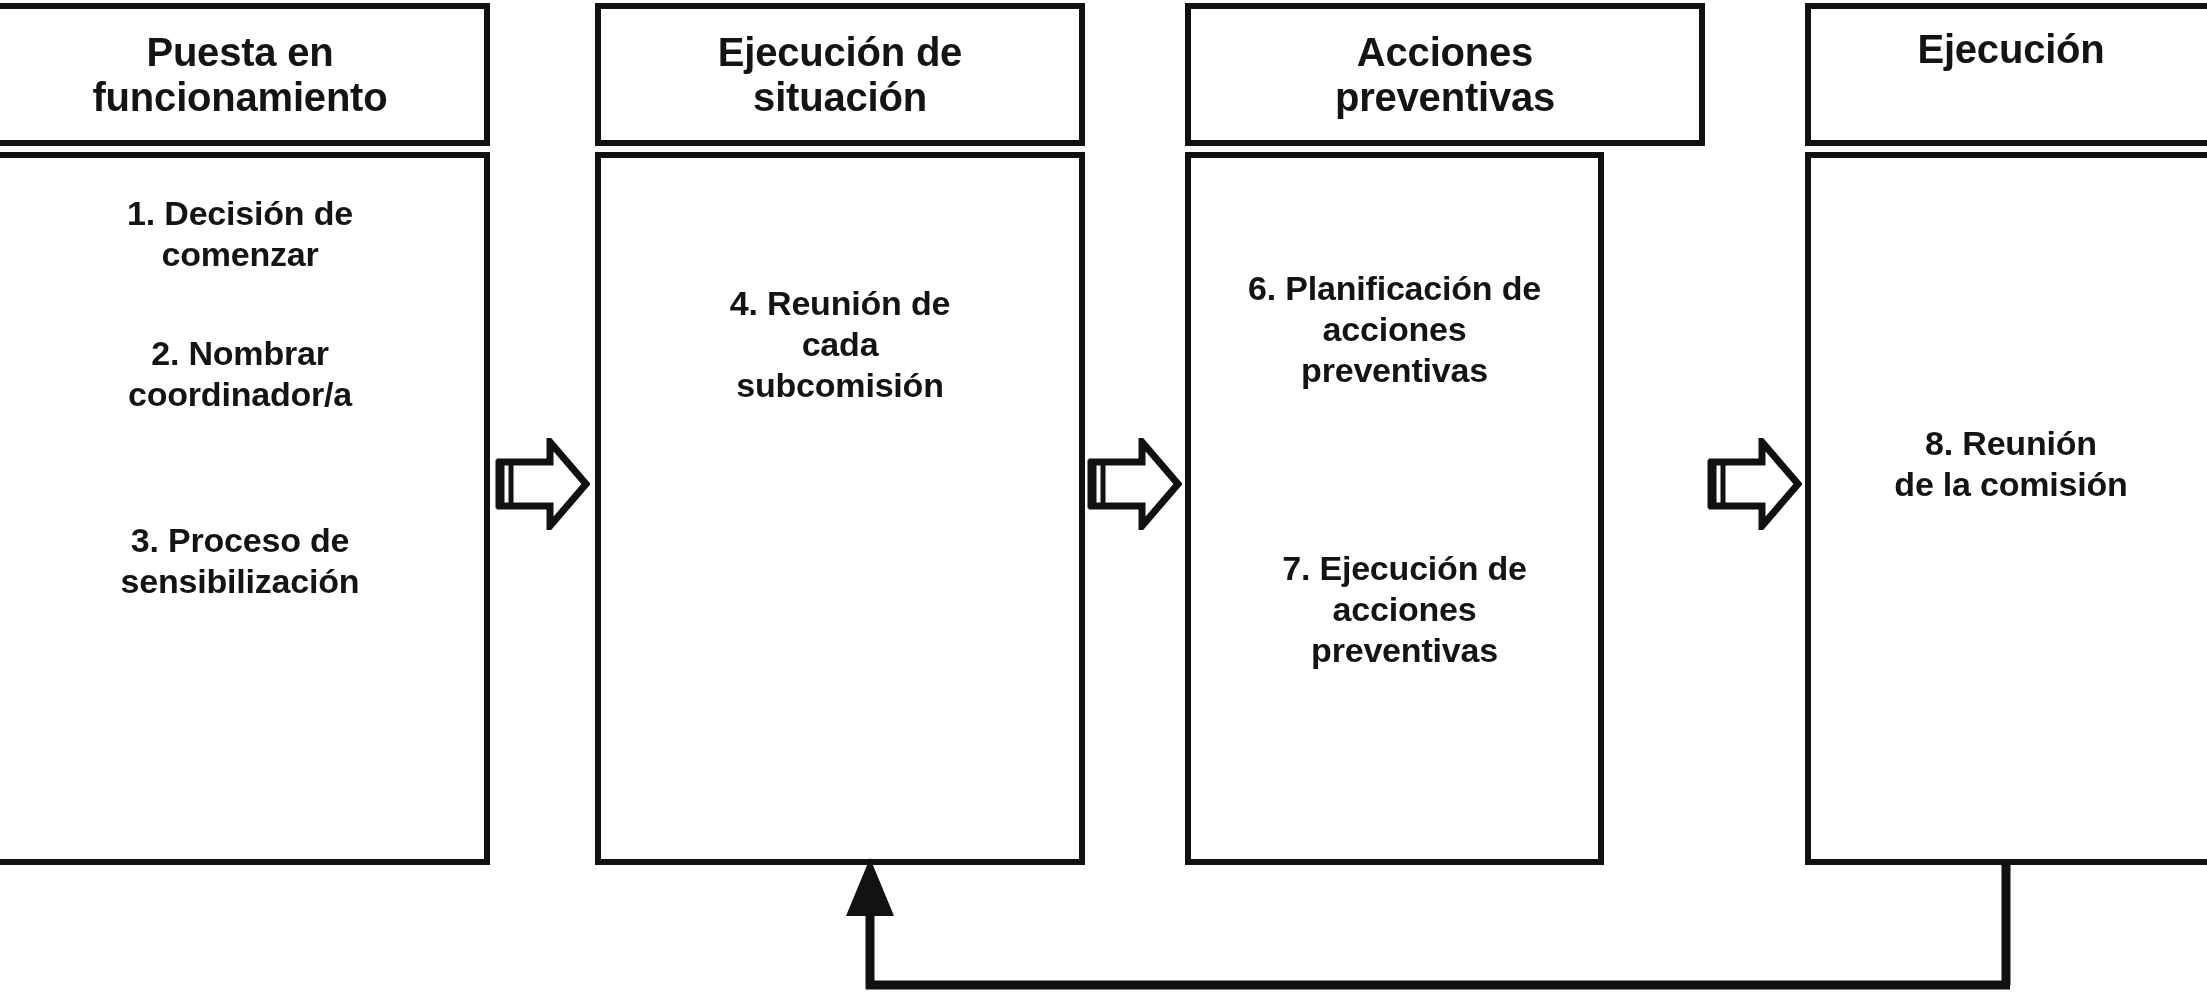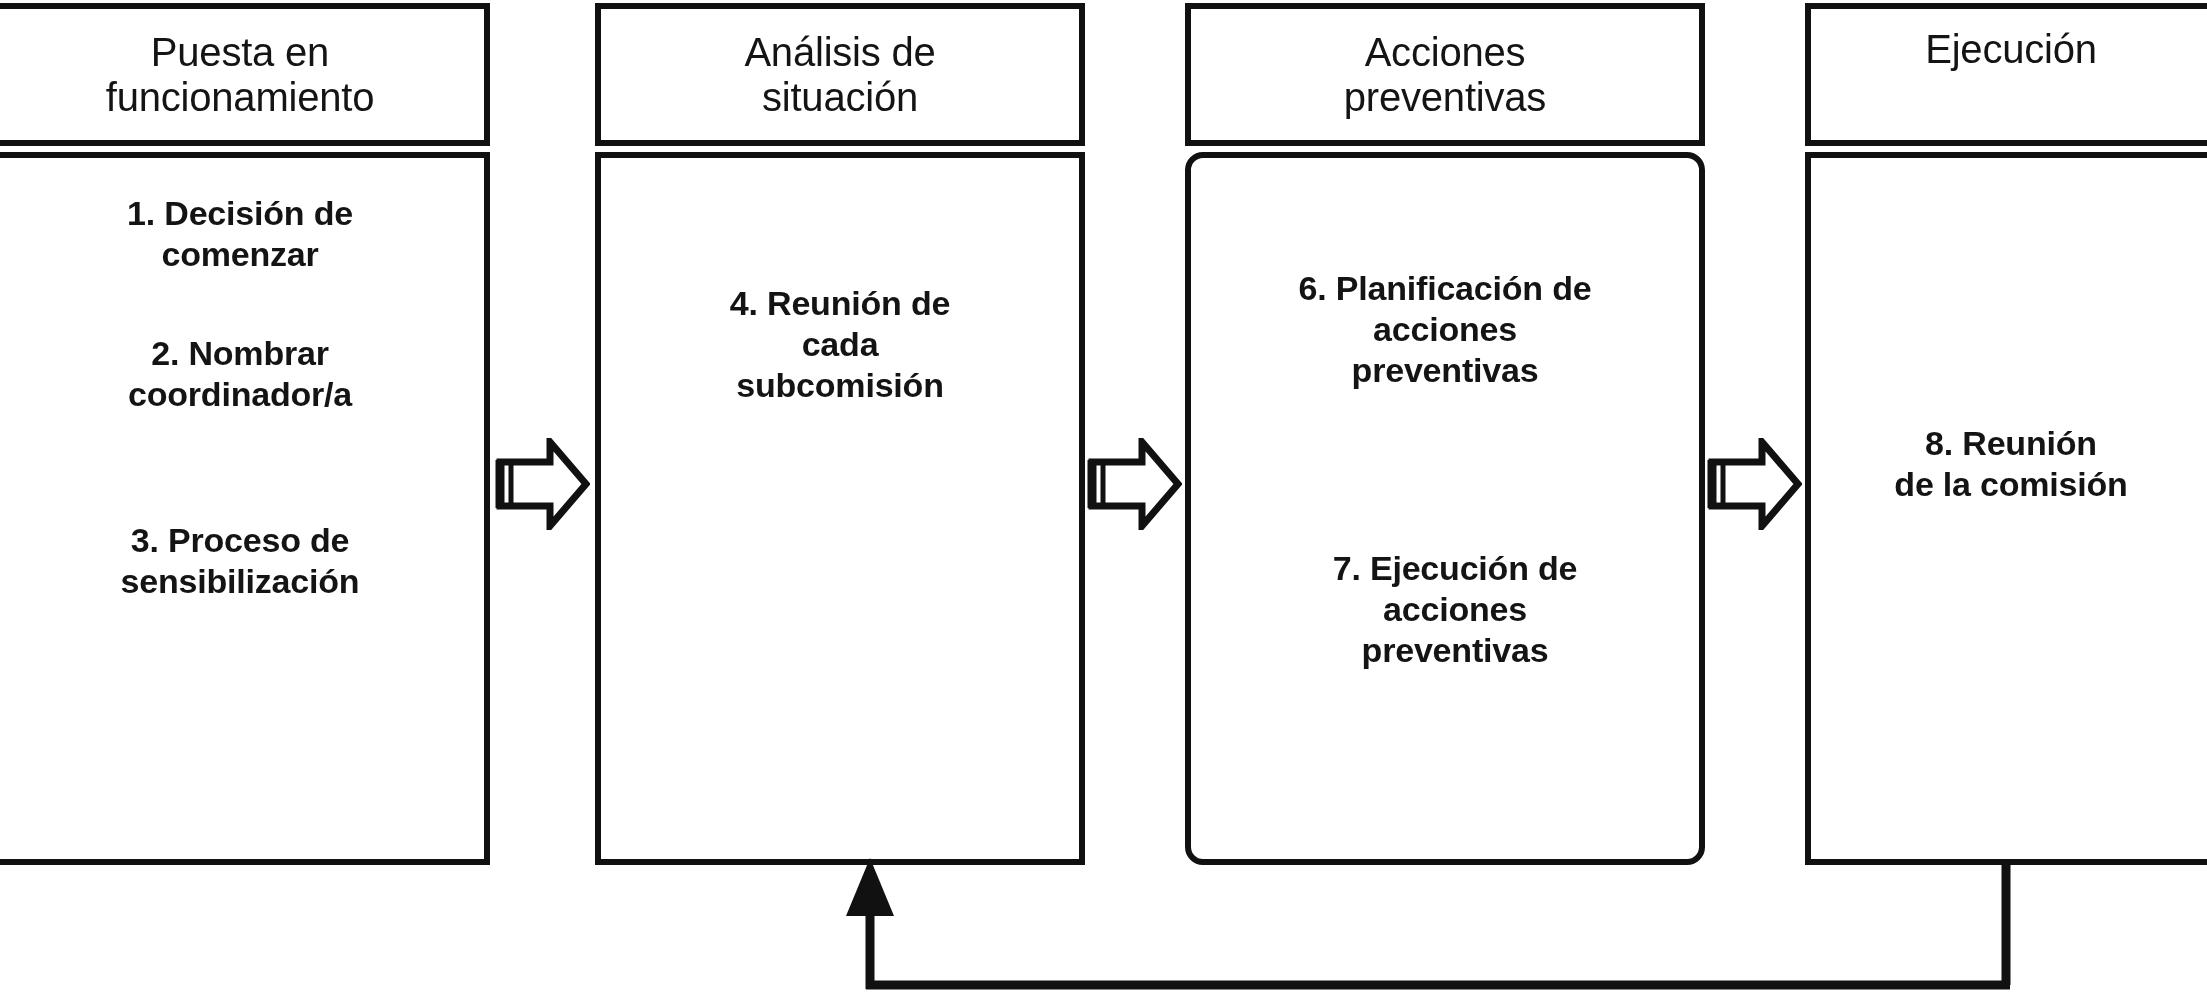--- a/index.html
+++ b/index.html
@@ -34,21 +34,21 @@
     justify-content: center;
     text-align: center;
   }
   .header-box.align-upper {
     align-items: flex-start;
     padding-top: 18px;
   }
 
   .header-text {
     font-size: 40px;
-    font-weight: normal;
+    font-weight: bold;
     line-height: 1.12;
     color: #141414;
     letter-spacing: -0.2px;
     white-space: pre-line;
   }
 
   .body-box {
     position: absolute;
     left: 0;
     box-sizing: border-box;
@@ -105,36 +105,36 @@
 comenzar</div>
       <div class="step" style="top:175px;">2. Nombrar
 coordinador/a</div>
       <div class="step" style="top:362px;">3. Proceso de
 sensibilización</div>
     </div>
   </div>
 
   <div class="column" style="left:595px; width:490px; height:993px;">
     <div class="header-box" style="width:490px; height:143px;">
-      <div class="header-text">Análisis de
+      <div class="header-text">Ejecución de
 situación</div>
     </div>
     <div class="body-box" style="top:152px; width:490px; height:713px;">
       <div class="step" style="top:125px;">4. Reunión de
 cada
 subcomisión</div>
     </div>
   </div>
 
   <div class="column" style="left:1185px; width:520px; height:993px;">
     <div class="header-box" style="width:520px; height:143px;">
       <div class="header-text">Acciones
 preventivas</div>
     </div>
-    <div class="body-box" style="top:152px; width:520px; height:713px;border-radius:18px;">
+    <div class="body-box" style="top:152px; width:419px; height:713px;">
       <div class="step" style="top:110px;">6. Planificación de
 acciones
 preventivas</div>
       <div class="step" style="top:390px;padding-left:32px;">7. Ejecución de
 acciones
 preventivas</div>
     </div>
   </div>
 
   <div class="column" style="left:1805px; width:412px; height:993px;">

